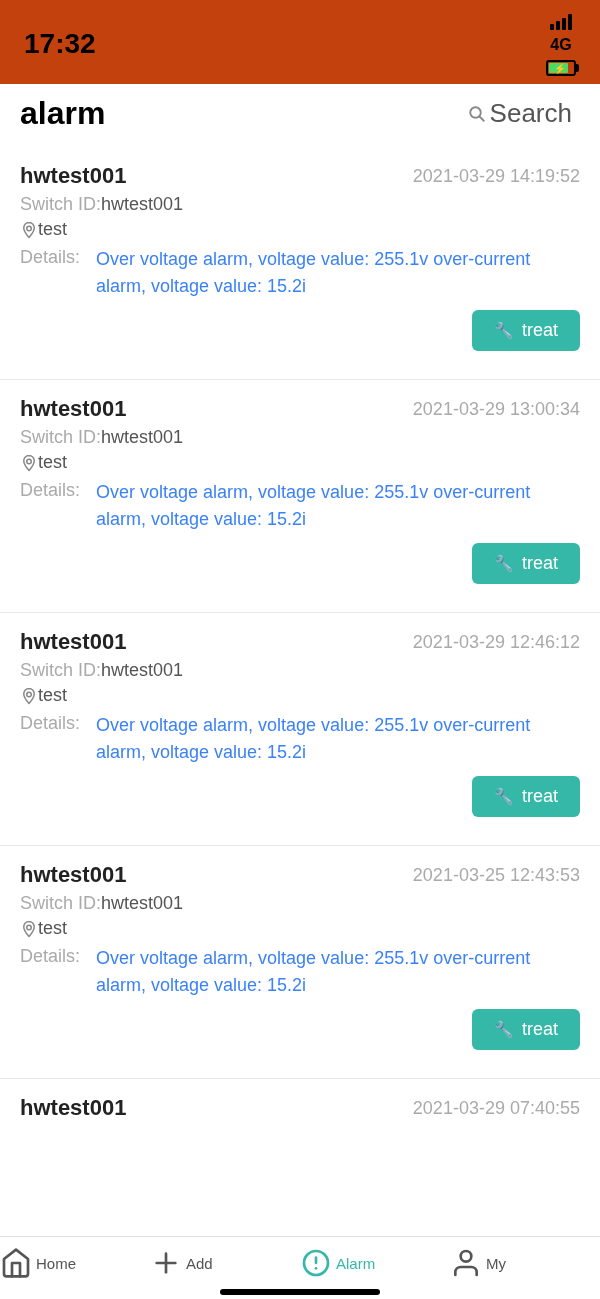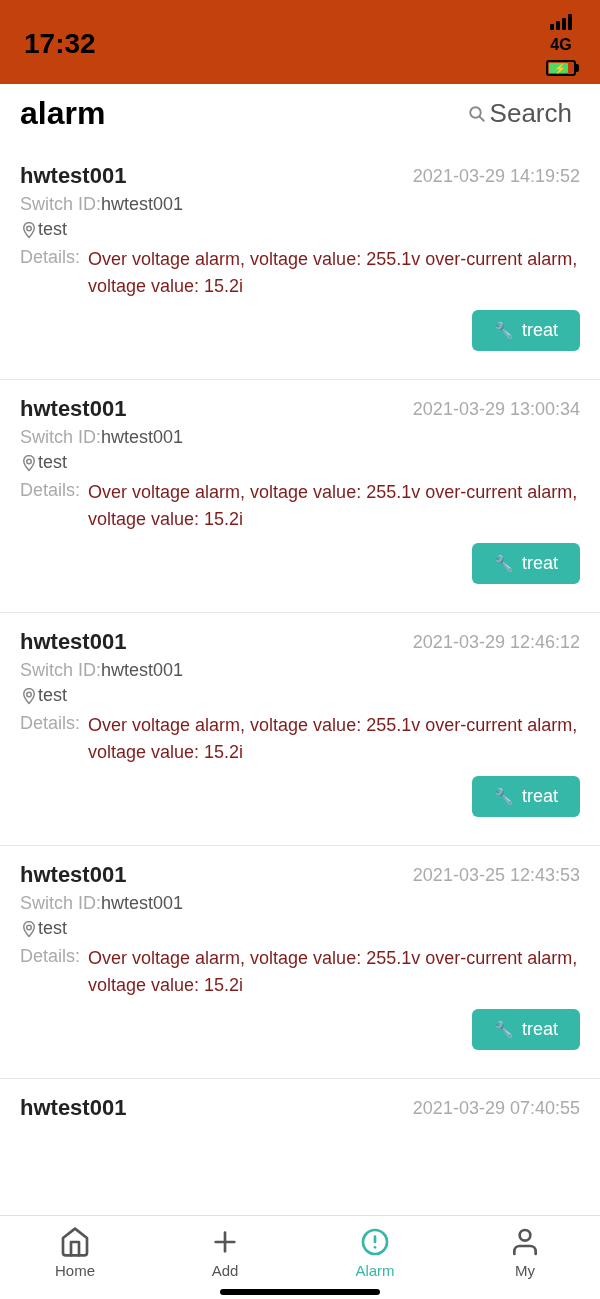--- a/index.html
+++ b/index.html
@@ -168,32 +168,32 @@
       text-align: right;
     }
     .location-text {
       font-size: 18px;
       color: #555;
     }
 
     .alarm-row-details {
       display: flex;
       align-items: flex-start;
-      gap: 4px;
+      gap: 12px;
       margin-bottom: 10px;
     }
     .details-label {
       font-size: 18px;
       color: #aaa;
       min-width: 64px;
       padding-top: 1px;
     }
     .details-text {
       font-size: 18px;
-      color: #7f1d1d;
+      color: #3b82f6;
       line-height: 1.5;
     }
 
     .alarm-row-action {
       display: flex;
       justify-content: flex-end;
     }
     .treat-btn {
       background: #36b8a8;
       color: #fff;
@@ -214,21 +214,21 @@
     .bottom-nav {
       display: flex;
       justify-content: space-around;
       align-items: center;
       padding: 10px 0 4px 0;
       border-top: 1px solid #e0e0e0;
       background: #fff;
     }
     .nav-item {
       display: flex;
-      flex-direction: column;
+      flex-direction: row;
       align-items: center;
       gap: 4px;
       cursor: pointer;
       flex: 1;
     }
     .nav-icon {
       font-size: 28px;
       color: #555;
       line-height: 1;
     }

